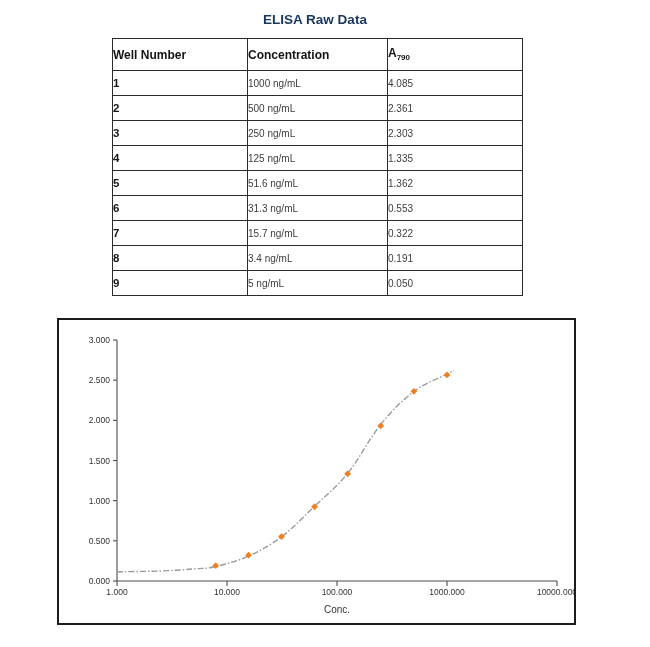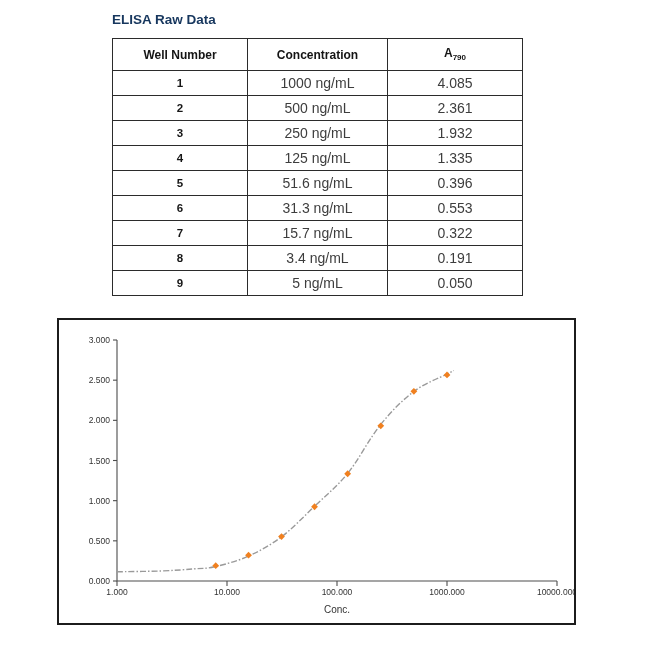--- a/index.html
+++ b/index.html
@@ -2,31 +2,31 @@
 <html><head>
 <meta charset="utf-8">
 <style>
   html,body{margin:0;padding:0;background:#ffffff;}
   body{
     width:650px;height:647px;position:relative;overflow:hidden;
     font-family:"Liberation Sans","DejaVu Sans",sans-serif;
   }
   .page-title{
     position:absolute;left:112px;top:12px;width:406px;
-    font-size:13.5px;font-weight:bold;color:#17375E;
+    text-align:center;font-size:13.5px;font-weight:bold;color:#17375E;
   }
   table.elisa{
     position:absolute;left:112px;top:38px;width:407px;
     border-collapse:collapse;table-layout:fixed;background:#fff;
   }
   table.elisa th, table.elisa td{
-    border:1.4px solid #2b2b2b;text-align:center;vertical-align:middle;padding:0;
+    border:1.4px solid #2b2b2b;text-align:left;vertical-align:middle;padding:0;
   }
   table.elisa th{height:31px;font-size:12px;font-weight:bold;color:#141414;}
-  table.elisa td{height:24px;font-size:14px;color:#3d3d3d;}
+  table.elisa td{height:24px;font-size:10px;color:#3d3d3d;}
   table.elisa td.well{font-weight:bold;color:#161616;font-size:11.5px;}
   th sub{font-size:8px;}
   .chart-frame{
     position:absolute;left:57px;top:318px;width:519px;height:307px;
     border:2px solid #1c1c1c;background:#ffffff;box-sizing:border-box;
   }
   .chart-frame svg{position:absolute;left:0;top:0;}
 </style>
 </head>
 <body>
@@ -48,31 +48,31 @@
         <td>4.085</td>
       </tr>
       <tr>
         <td class="well">2</td>
         <td>500 ng/mL</td>
         <td>2.361</td>
       </tr>
       <tr>
         <td class="well">3</td>
         <td>250 ng/mL</td>
-        <td>1.932</td>
+        <td>2.303</td>
       </tr>
       <tr>
         <td class="well">4</td>
         <td>125 ng/mL</td>
         <td>1.335</td>
       </tr>
       <tr>
         <td class="well">5</td>
         <td>51.6 ng/mL</td>
-        <td>0.396</td>
+        <td>1.362</td>
       </tr>
       <tr>
         <td class="well">6</td>
         <td>31.3 ng/mL</td>
         <td>0.553</td>
       </tr>
       <tr>
         <td class="well">7</td>
         <td>15.7 ng/mL</td>
         <td>0.322</td>

